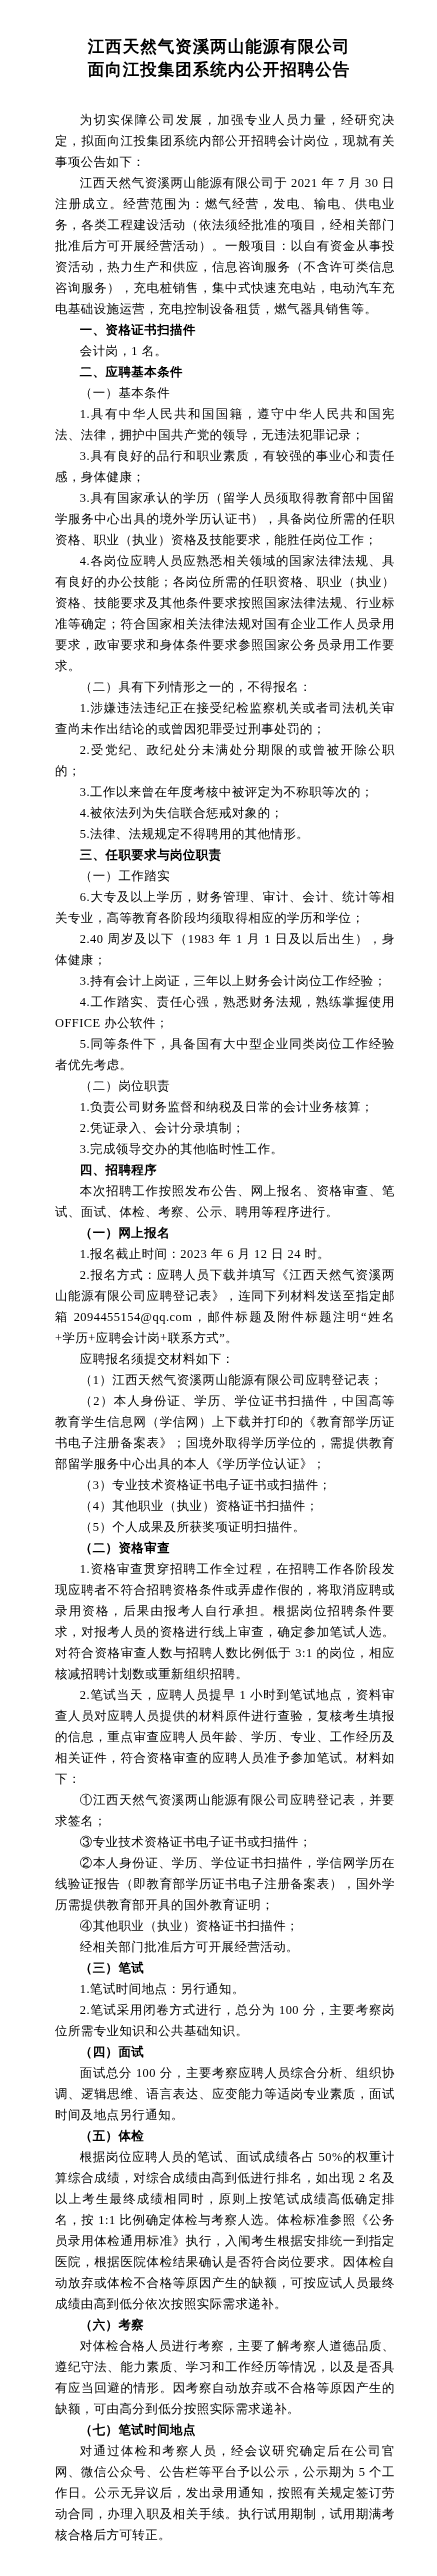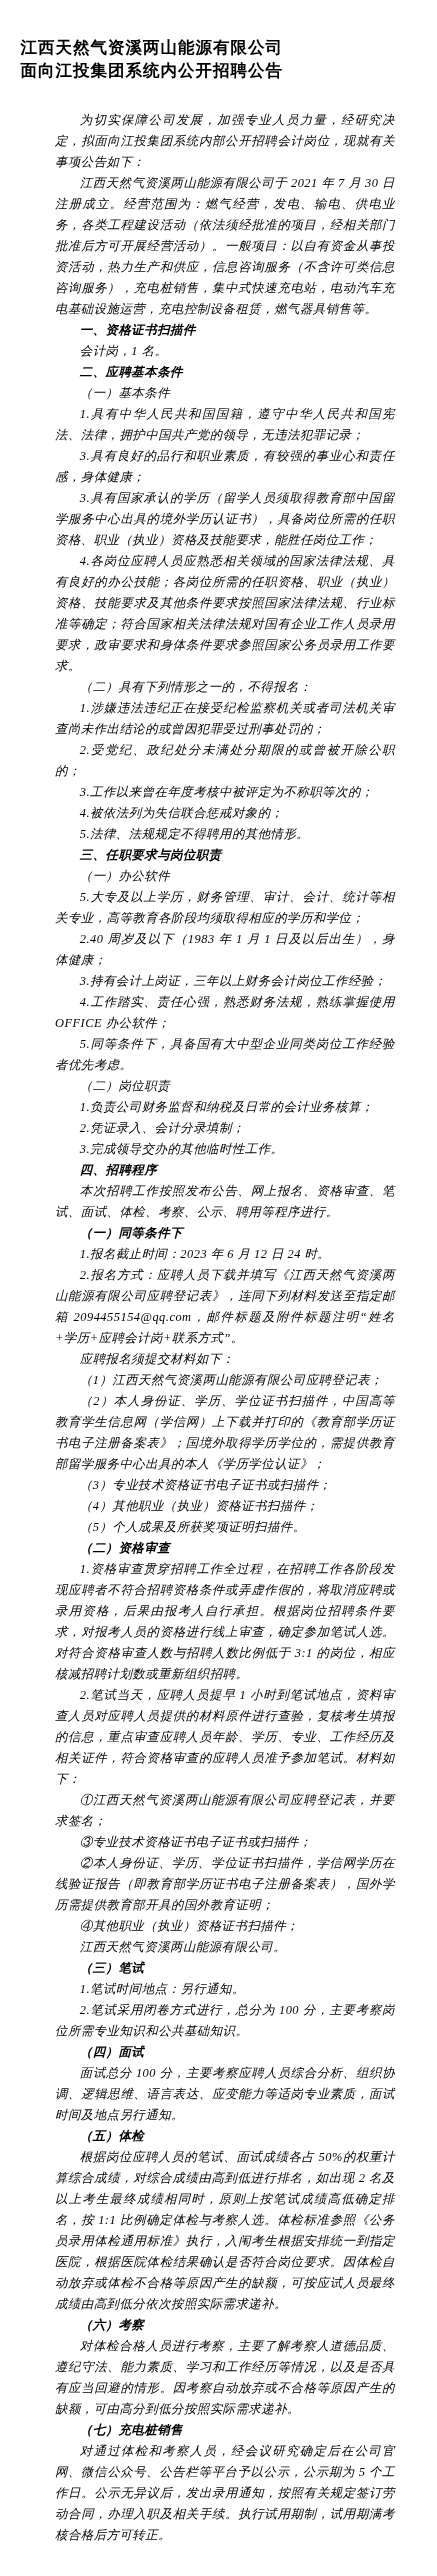--- a/index.html
+++ b/index.html
@@ -12,41 +12,40 @@
     min-height: 2858px;
     margin: 0 auto;
     background: #ffffff;
     color: #000000;
     box-sizing: border-box;
     padding-top: 36px;
     padding-bottom: 31px;
     font-family: "Liberation Serif", "DejaVu Serif", serif;
   }
   .doc-title {
-    text-align: left;
+    text-align: center;
     font-size: 16.5px;
     line-height: 23px;
     font-weight: bold;
     letter-spacing: 1px;
     margin: 0 20.6px 28px 20.6px;
-    font-family: Liberation Serif, serif;
+    font-family: Liberation Mono, monospace;
   }
   .doc-content {
     margin-left: 55px;
     margin-right: 43px;
     font-size: 12.4px;
     line-height: 21px;
     letter-spacing: 0.5px;
     text-align: justify;
   }
   .doc-content p {
     margin: 0;
     padding: 0;
     text-indent: 2em;
-    font-style: italic;
   }
   .para {
     font-family: "Liberation Serif", "DejaVu Serif", serif;
     font-weight: normal;
   }
   .heading1 {
     font-family: "Liberation Sans", "DejaVu Sans", sans-serif;
     font-weight: bold;
   }
   .heading2-bold {
@@ -77,55 +76,55 @@
       <p class="para">3.具有良好的品行和职业素质，有较强的事业心和责任感，身体健康；</p>
       <p class="para">3.具有国家承认的学历（留学人员须取得教育部中国留学服务中心出具的境外学历认证书），具备岗位所需的任职资格、职业（执业）资格及技能要求，能胜任岗位工作；</p>
       <p class="para">4.各岗位应聘人员应熟悉相关领域的国家法律法规、具有良好的办公技能；各岗位所需的任职资格、职业（执业）资格、技能要求及其他条件要求按照国家法律法规、行业标准等确定；符合国家相关法律法规对国有企业工作人员录用要求，政审要求和身体条件要求参照国家公务员录用工作要求。</p>
       <p class="heading2-kai">（二）具有下列情形之一的，不得报名：</p>
       <p class="para">1.涉嫌违法违纪正在接受纪检监察机关或者司法机关审查尚未作出结论的或曾因犯罪受过刑事处罚的；</p>
       <p class="para">2.受党纪、政纪处分未满处分期限的或曾被开除公职的；</p>
       <p class="para">3.工作以来曾在年度考核中被评定为不称职等次的；</p>
       <p class="para">4.被依法列为失信联合惩戒对象的；</p>
       <p class="para">5.法律、法规规定不得聘用的其他情形。</p>
       <p class="heading1">三、任职要求与岗位职责</p>
-      <p class="heading2-kai">（一）办公软件</p>
-      <p class="para">5.大专及以上学历，财务管理、审计、会计、统计等相关专业，高等教育各阶段均须取得相应的学历和学位；</p>
+      <p class="heading2-kai">（一）工作踏实</p>
+      <p class="para">6.大专及以上学历，财务管理、审计、会计、统计等相关专业，高等教育各阶段均须取得相应的学历和学位；</p>
       <p class="para">2.40 周岁及以下（1983 年 1 月 1 日及以后出生），身体健康；</p>
       <p class="para">3.持有会计上岗证，三年以上财务会计岗位工作经验；</p>
       <p class="para">4.工作踏实、责任心强，熟悉财务法规，熟练掌握使用 OFFICE 办公软件；</p>
       <p class="para">5.同等条件下，具备国有大中型企业同类岗位工作经验者优先考虑。</p>
       <p class="heading2-kai">（二）岗位职责</p>
       <p class="para">1.负责公司财务监督和纳税及日常的会计业务核算；</p>
       <p class="para">2.凭证录入、会计分录填制；</p>
       <p class="para">3.完成领导交办的其他临时性工作。</p>
       <p class="heading1">四、招聘程序</p>
       <p class="para">本次招聘工作按照发布公告、网上报名、资格审查、笔试、面试、体检、考察、公示、聘用等程序进行。</p>
-      <p class="heading2-bold">（一）同等条件下</p>
+      <p class="heading2-bold">（一）网上报名</p>
       <p class="para">1.报名截止时间：2023 年 6 月 12 日 24 时。</p>
       <p class="para">2.报名方式：应聘人员下载并填写《江西天然气资溪两山能源有限公司应聘登记表》，连同下列材料发送至指定邮箱 2094455154@qq.com，邮件标题及附件标题注明“姓名+学历+应聘会计岗+联系方式”。</p>
       <p class="para">应聘报名须提交材料如下：</p>
       <p class="para">（1）江西天然气资溪两山能源有限公司应聘登记表；</p>
       <p class="para">（2）本人身份证、学历、学位证书扫描件，中国高等教育学生信息网（学信网）上下载并打印的《教育部学历证书电子注册备案表》；国境外取得学历学位的，需提供教育部留学服务中心出具的本人《学历学位认证》；</p>
       <p class="para">（3）专业技术资格证书电子证书或扫描件；</p>
       <p class="para">（4）其他职业（执业）资格证书扫描件；</p>
       <p class="para">（5）个人成果及所获奖项证明扫描件。</p>
       <p class="heading2-bold">（二）资格审查</p>
       <p class="para">1.资格审查贯穿招聘工作全过程，在招聘工作各阶段发现应聘者不符合招聘资格条件或弄虚作假的，将取消应聘或录用资格，后果由报考人自行承担。根据岗位招聘条件要求，对报考人员的资格进行线上审查，确定参加笔试人选。对符合资格审查人数与招聘人数比例低于 3:1 的岗位，相应核减招聘计划数或重新组织招聘。</p>
       <p class="para">2.笔试当天，应聘人员提早 1 小时到笔试地点，资料审查人员对应聘人员提供的材料原件进行查验，复核考生填报的信息，重点审查应聘人员年龄、学历、专业、工作经历及相关证件，符合资格审查的应聘人员准予参加笔试。材料如下：</p>
       <p class="para">①江西天然气资溪两山能源有限公司应聘登记表，并要求签名；</p>
       <p class="para">③专业技术资格证书电子证书或扫描件；</p>
       <p class="para">②本人身份证、学历、学位证书扫描件，学信网学历在线验证报告（即教育部学历证书电子注册备案表），国外学历需提供教育部开具的国外教育证明；</p>
       <p class="para">④其他职业（执业）资格证书扫描件；</p>
-      <p class="para">江西天然气资溪两山能源有限公司。</p>
+      <p class="para">经相关部门批准后方可开展经营活动。</p>
       <p class="heading2-bold">（三）笔试</p>
       <p class="para">1.笔试时间地点：另行通知。</p>
       <p class="para">2.笔试采用闭卷方式进行，总分为 100 分，主要考察岗位所需专业知识和公共基础知识。</p>
       <p class="heading2-bold">（四）面试</p>
       <p class="para">面试总分 100 分，主要考察应聘人员综合分析、组织协调、逻辑思维、语言表达、应变能力等适岗专业素质，面试时间及地点另行通知。</p>
       <p class="heading2-bold">（五）体检</p>
       <p class="para">根据岗位应聘人员的笔试、面试成绩各占 50%的权重计算综合成绩，对综合成绩由高到低进行排名，如出现 2 名及以上考生最终成绩相同时，原则上按笔试成绩高低确定排名，按 1:1 比例确定体检与考察人选。体检标准参照《公务员录用体检通用标准》执行，入闱考生根据安排统一到指定医院，根据医院体检结果确认是否符合岗位要求。因体检自动放弃或体检不合格等原因产生的缺额，可按应试人员最终成绩由高到低分依次按照实际需求递补。</p>
       <p class="heading2-bold">（六）考察</p>
       <p class="para">对体检合格人员进行考察，主要了解考察人道德品质、遵纪守法、能力素质、学习和工作经历等情况，以及是否具有应当回避的情形。因考察自动放弃或不合格等原因产生的缺额，可由高分到低分按照实际需求递补。</p>
-      <p class="heading2-bold">（七）充电桩销售</p>
+      <p class="heading2-bold">（七）笔试时间地点</p>
       <p class="para">对通过体检和考察人员，经会议研究确定后在公司官网、微信公众号、公告栏等平台予以公示，公示期为 5 个工作日。公示无异议后，发出录用通知，按照有关规定签订劳动合同，办理入职及相关手续。执行试用期制，试用期满考核合格后方可转正。</p>
     </div>
 </div>
 
 
 </body></html>

